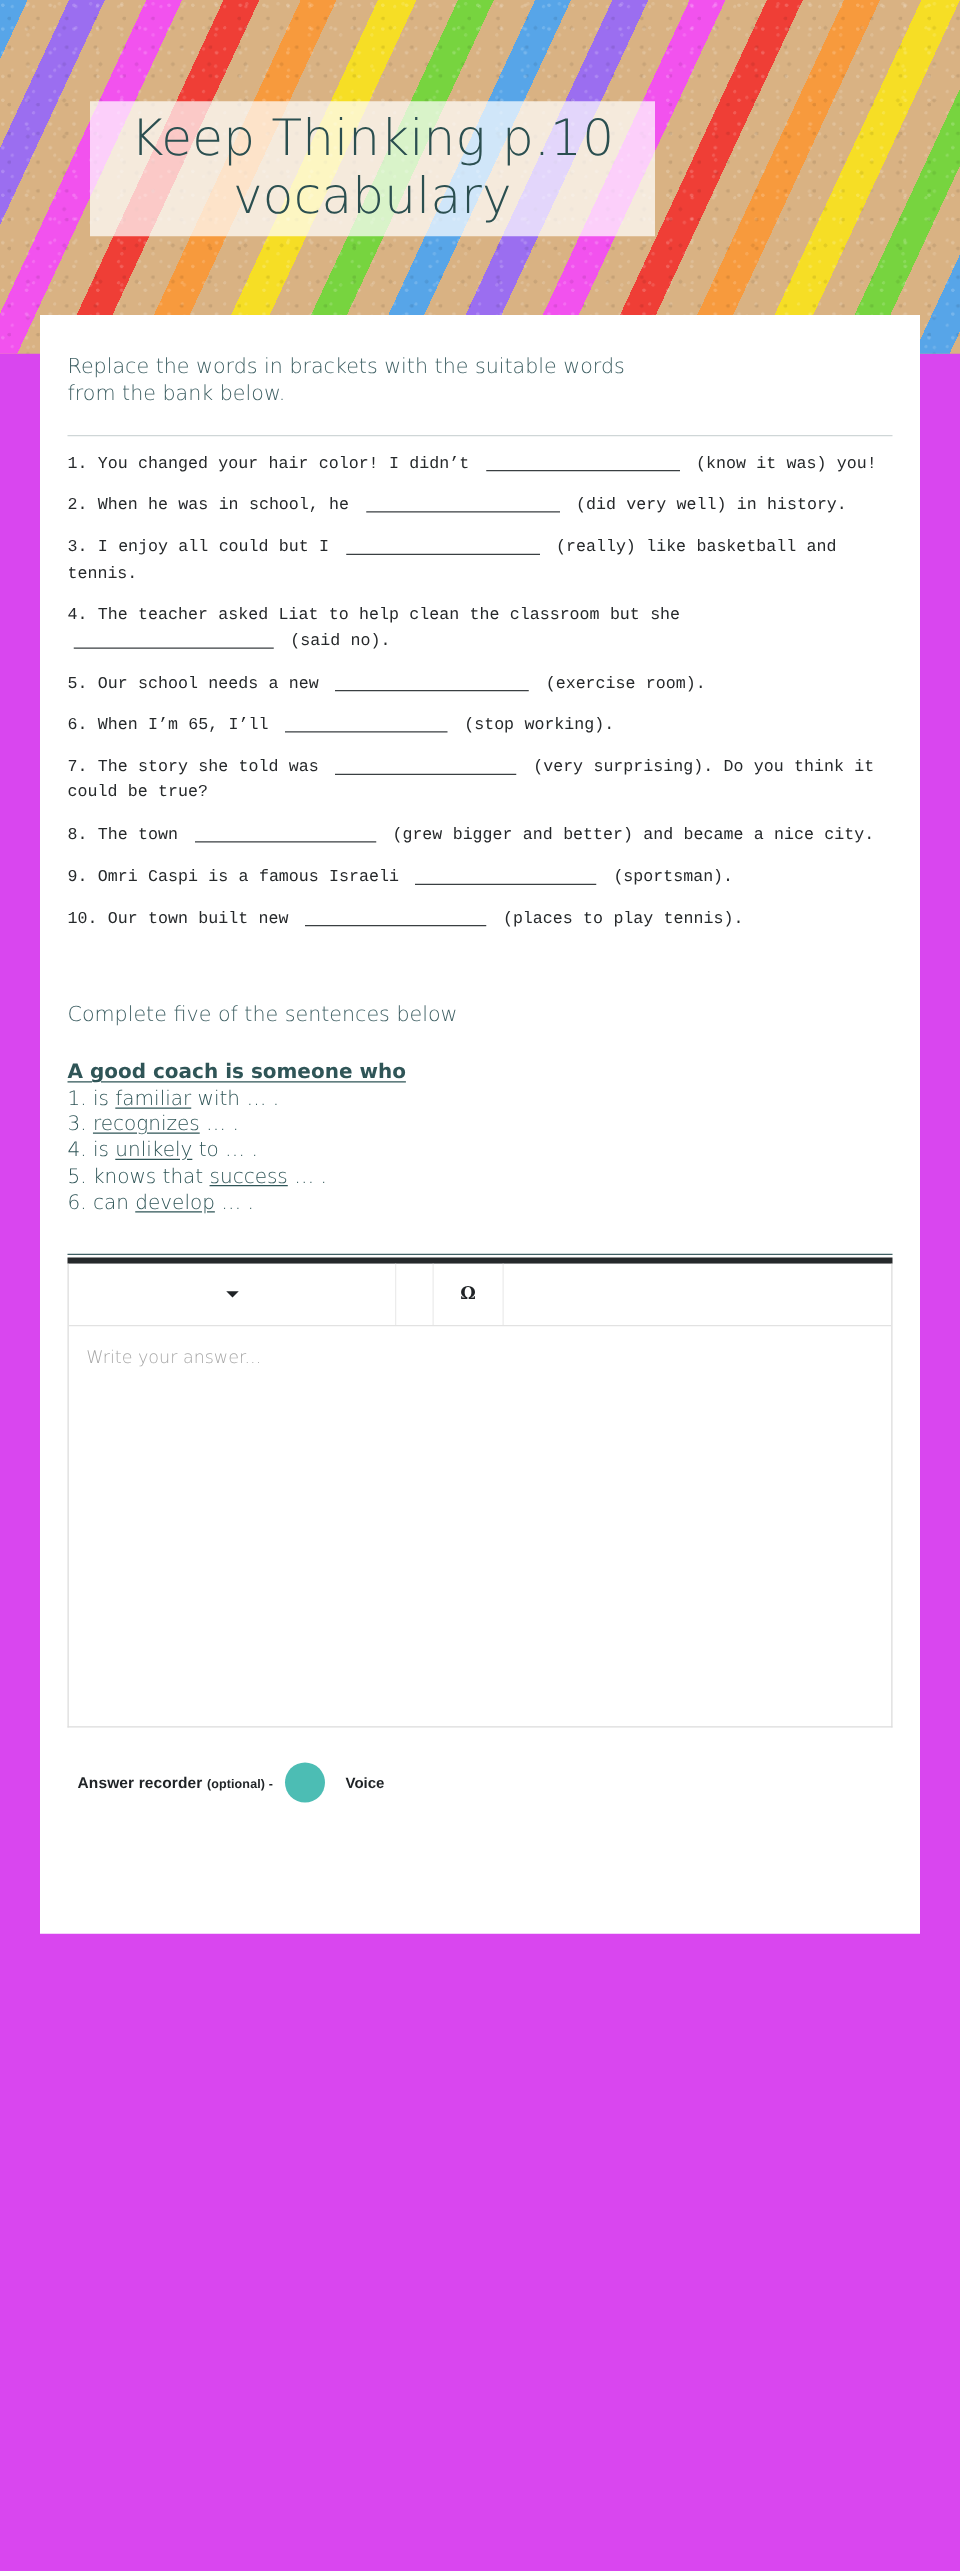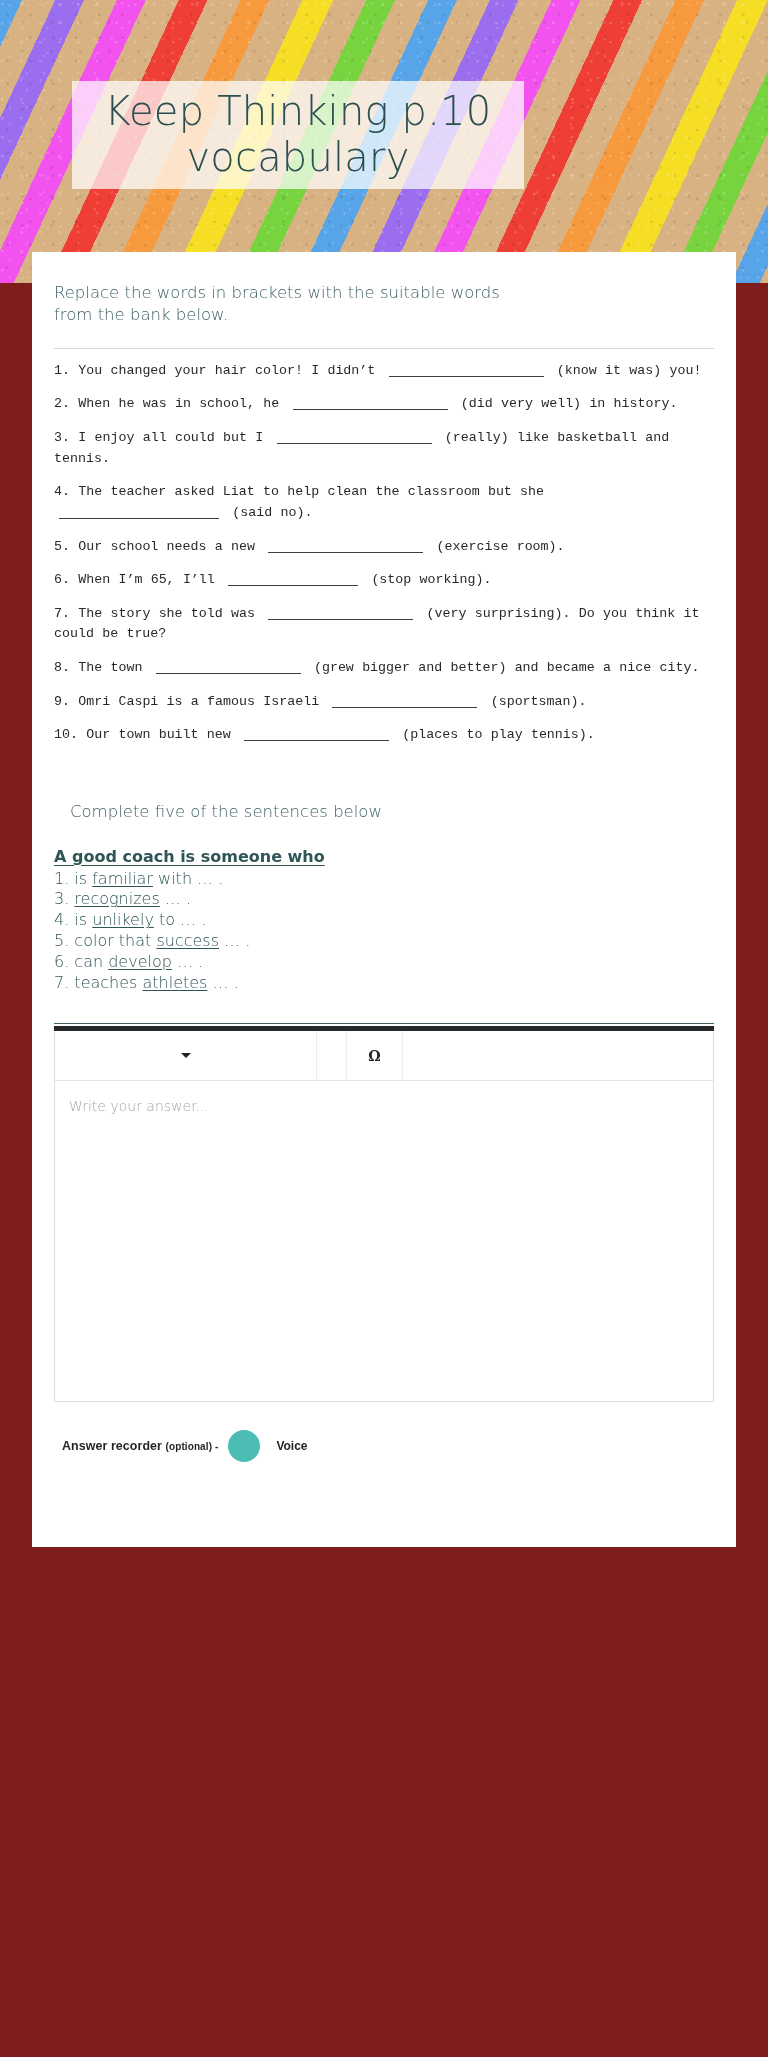--- a/index.html
+++ b/index.html
@@ -7,21 +7,21 @@
     margin: 0;
     padding: 0;
     background: #f2f2f2;
     font-family: "Liberation Sans", sans-serif;
   }
   #page {
     position: relative;
     width: 768px;
     height: 2057px;
     margin: 0 auto;
-    background: #7f1d1d;
+    background: #d946ef;
     overflow: hidden;
   }
 
   
   .banner {
     position: relative;
     width: 768px;
     height: 283px;
     overflow: hidden;
     background: #d9b283;
@@ -128,21 +128,21 @@
     vertical-align: -3px;
     margin: 0 5px;
   }
   .blank.w130 { min-width: 130px; }
   .blank.w145 { min-width: 145px; }
   .blank.w155 { min-width: 155px; }
   .blank.w160 { min-width: 160px; }
 
   
   .section2-title {
-    margin: 56px 0 0 16px;
+    margin: 56px 0 0 0;
     font-family: "DejaVu Sans", sans-serif;
     font-weight: 300;
     font-size: 16.5px;
     color: #3f6064;
   }
   .coach-block {
     margin: 26px 0 0 0;
     font-family: "DejaVu Sans", sans-serif;
     font-weight: 300;
     font-size: 16px;
@@ -345,25 +345,24 @@
       <div class="coach-block">
         <span class="coach-head">A good coach is someone who</span>
 
         <span class="coach-line"><span>1.</span> <span>is </span><u>familiar</u><span> with … .</span></span>
 
 
         <span class="coach-line"><span>3.</span> <span></span><u>recognizes</u><span> … .</span></span>
 
         <span class="coach-line"><span>4.</span> <span>is </span><u>unlikely</u><span> to … .</span></span>
 
-        <span class="coach-line"><span>5.</span> <span>color that </span><u>success</u><span> … .</span></span>
+        <span class="coach-line"><span>5.</span> <span>knows that </span><u>success</u><span> … .</span></span>
 
         <span class="coach-line"><span>6.</span> <span>can </span><u>develop</u><span> … .</span></span>
 
-        <span class="coach-line"><span>7.</span> <span>teaches </span><u>athletes</u><span> … .</span></span>
       </div>
 
       <div class="editor-wrap">
         <div class="editor-topline"></div>
         <div class="editor-blackbar"></div>
         <div class="editor">
           <div class="toolbar">
             <div class="tb-group font-select">
               <span></span>
               <span class="caret"></span>

